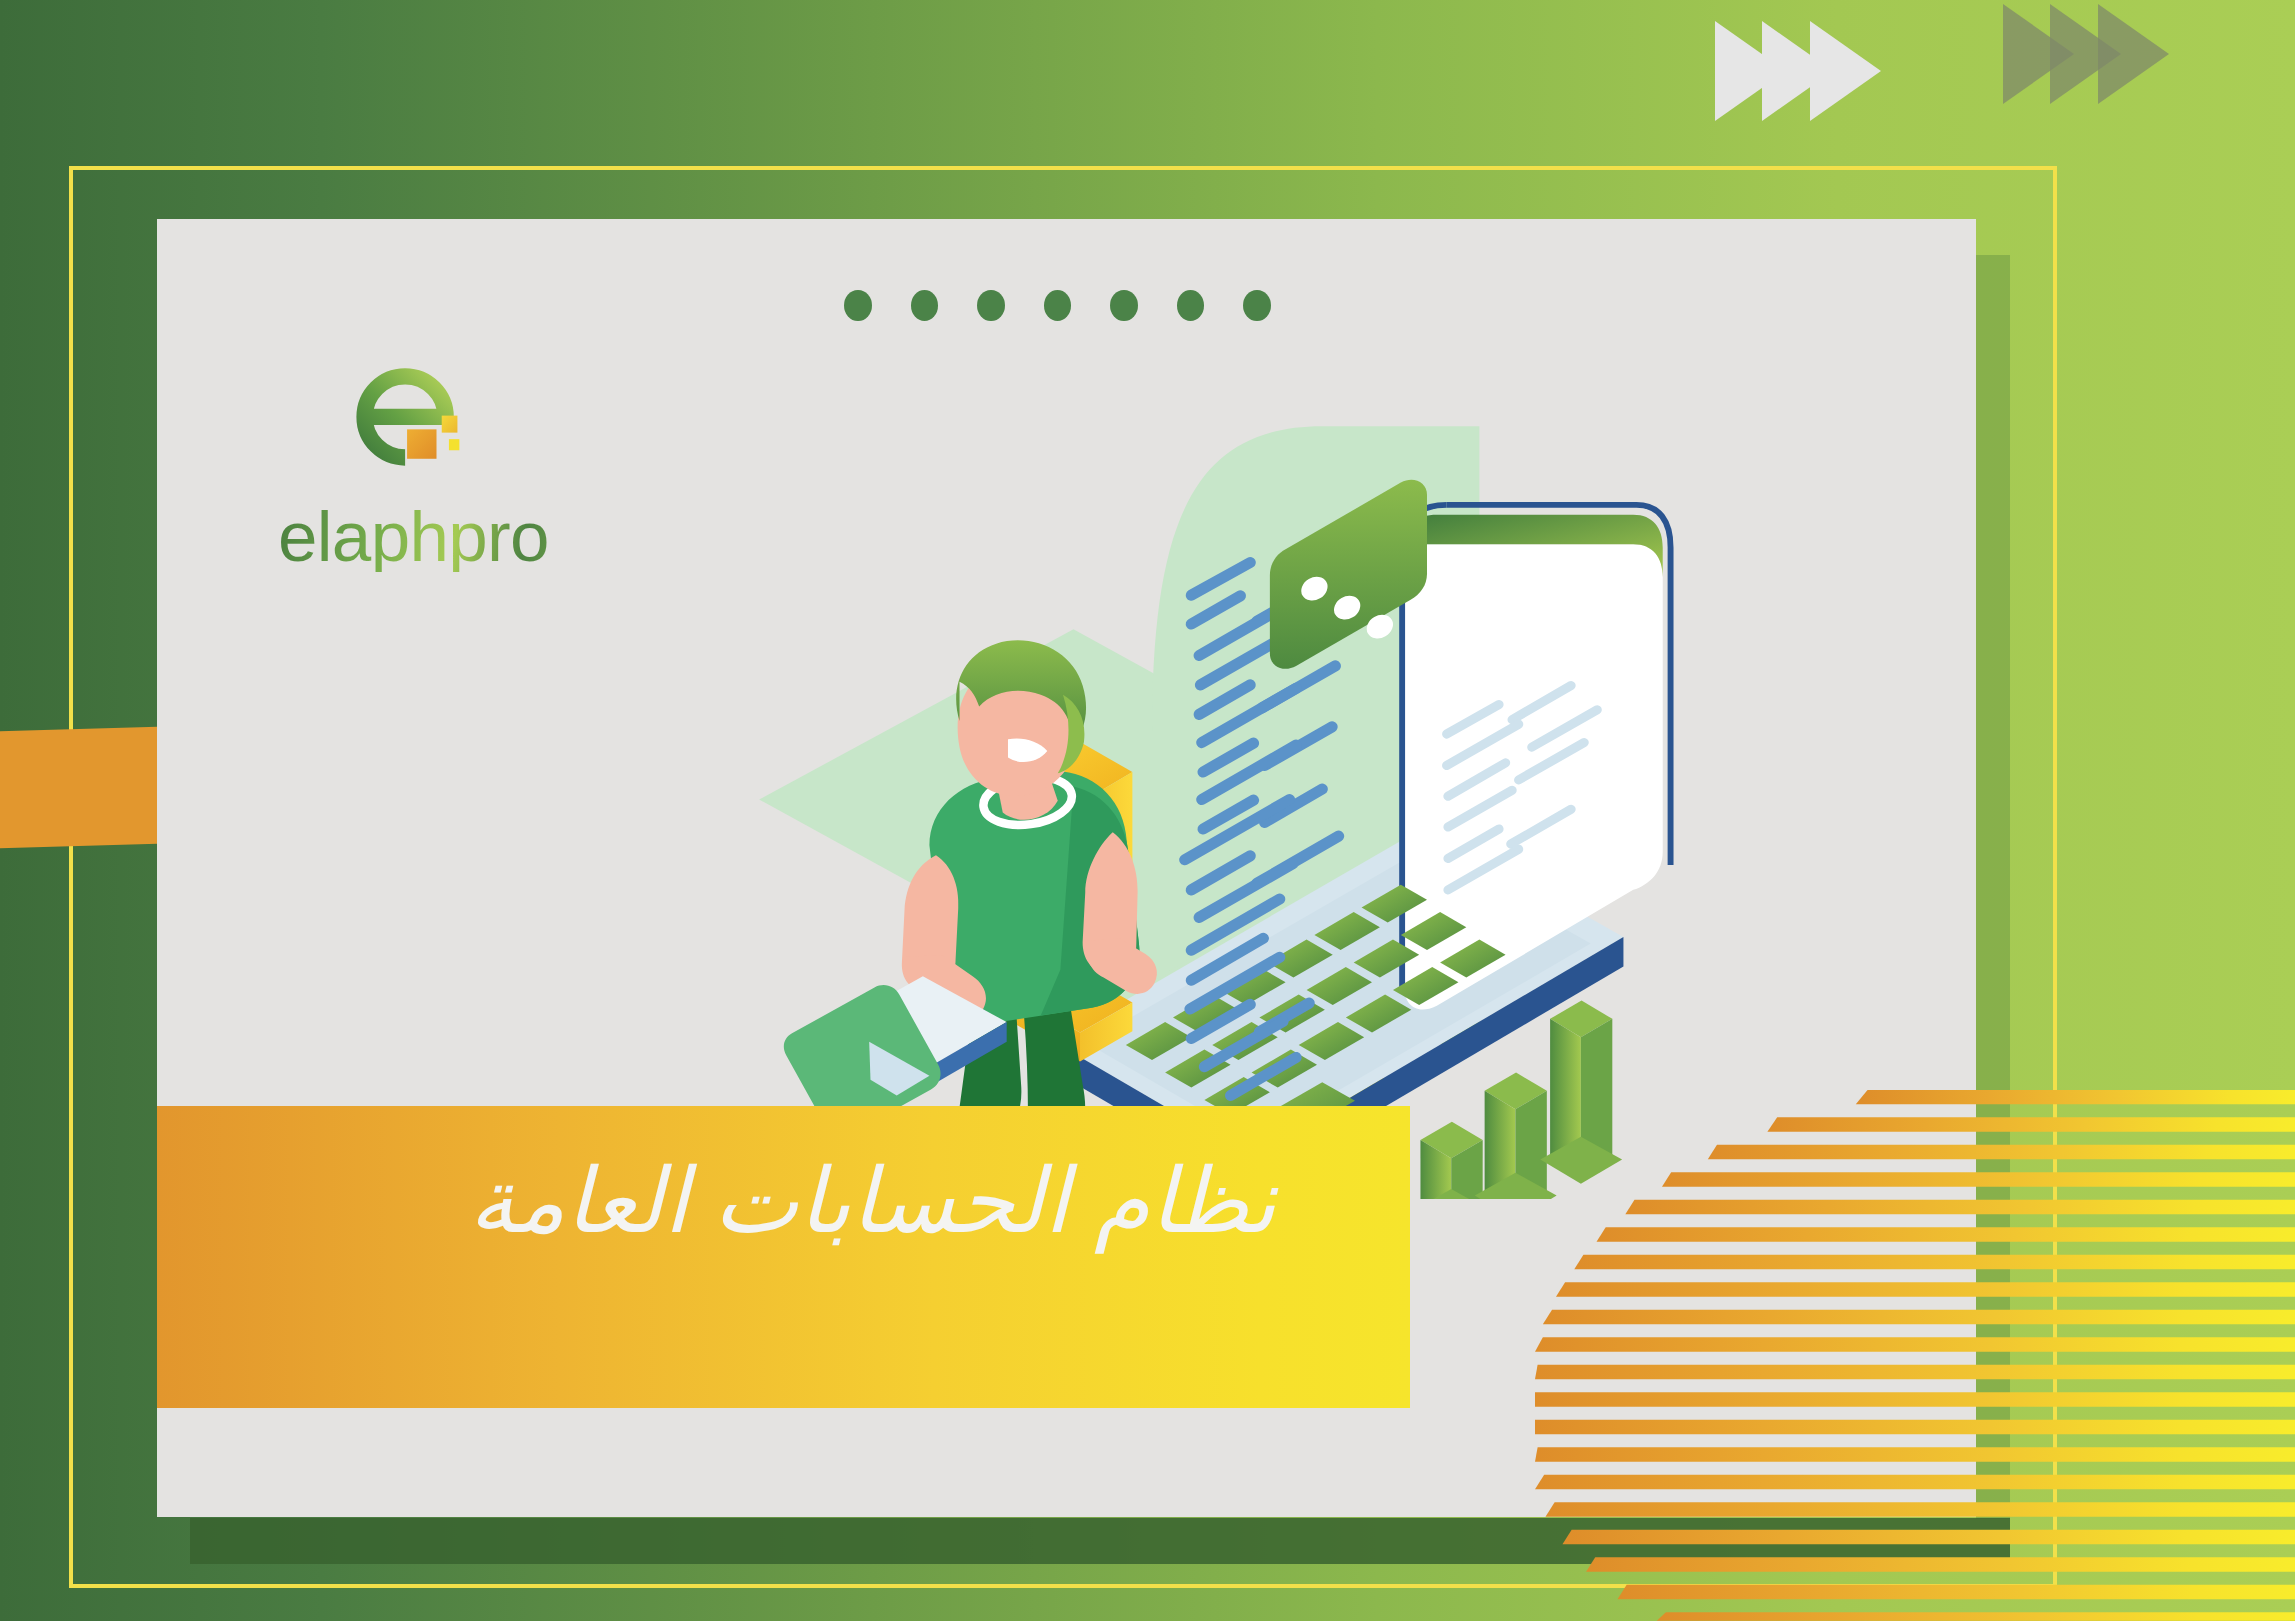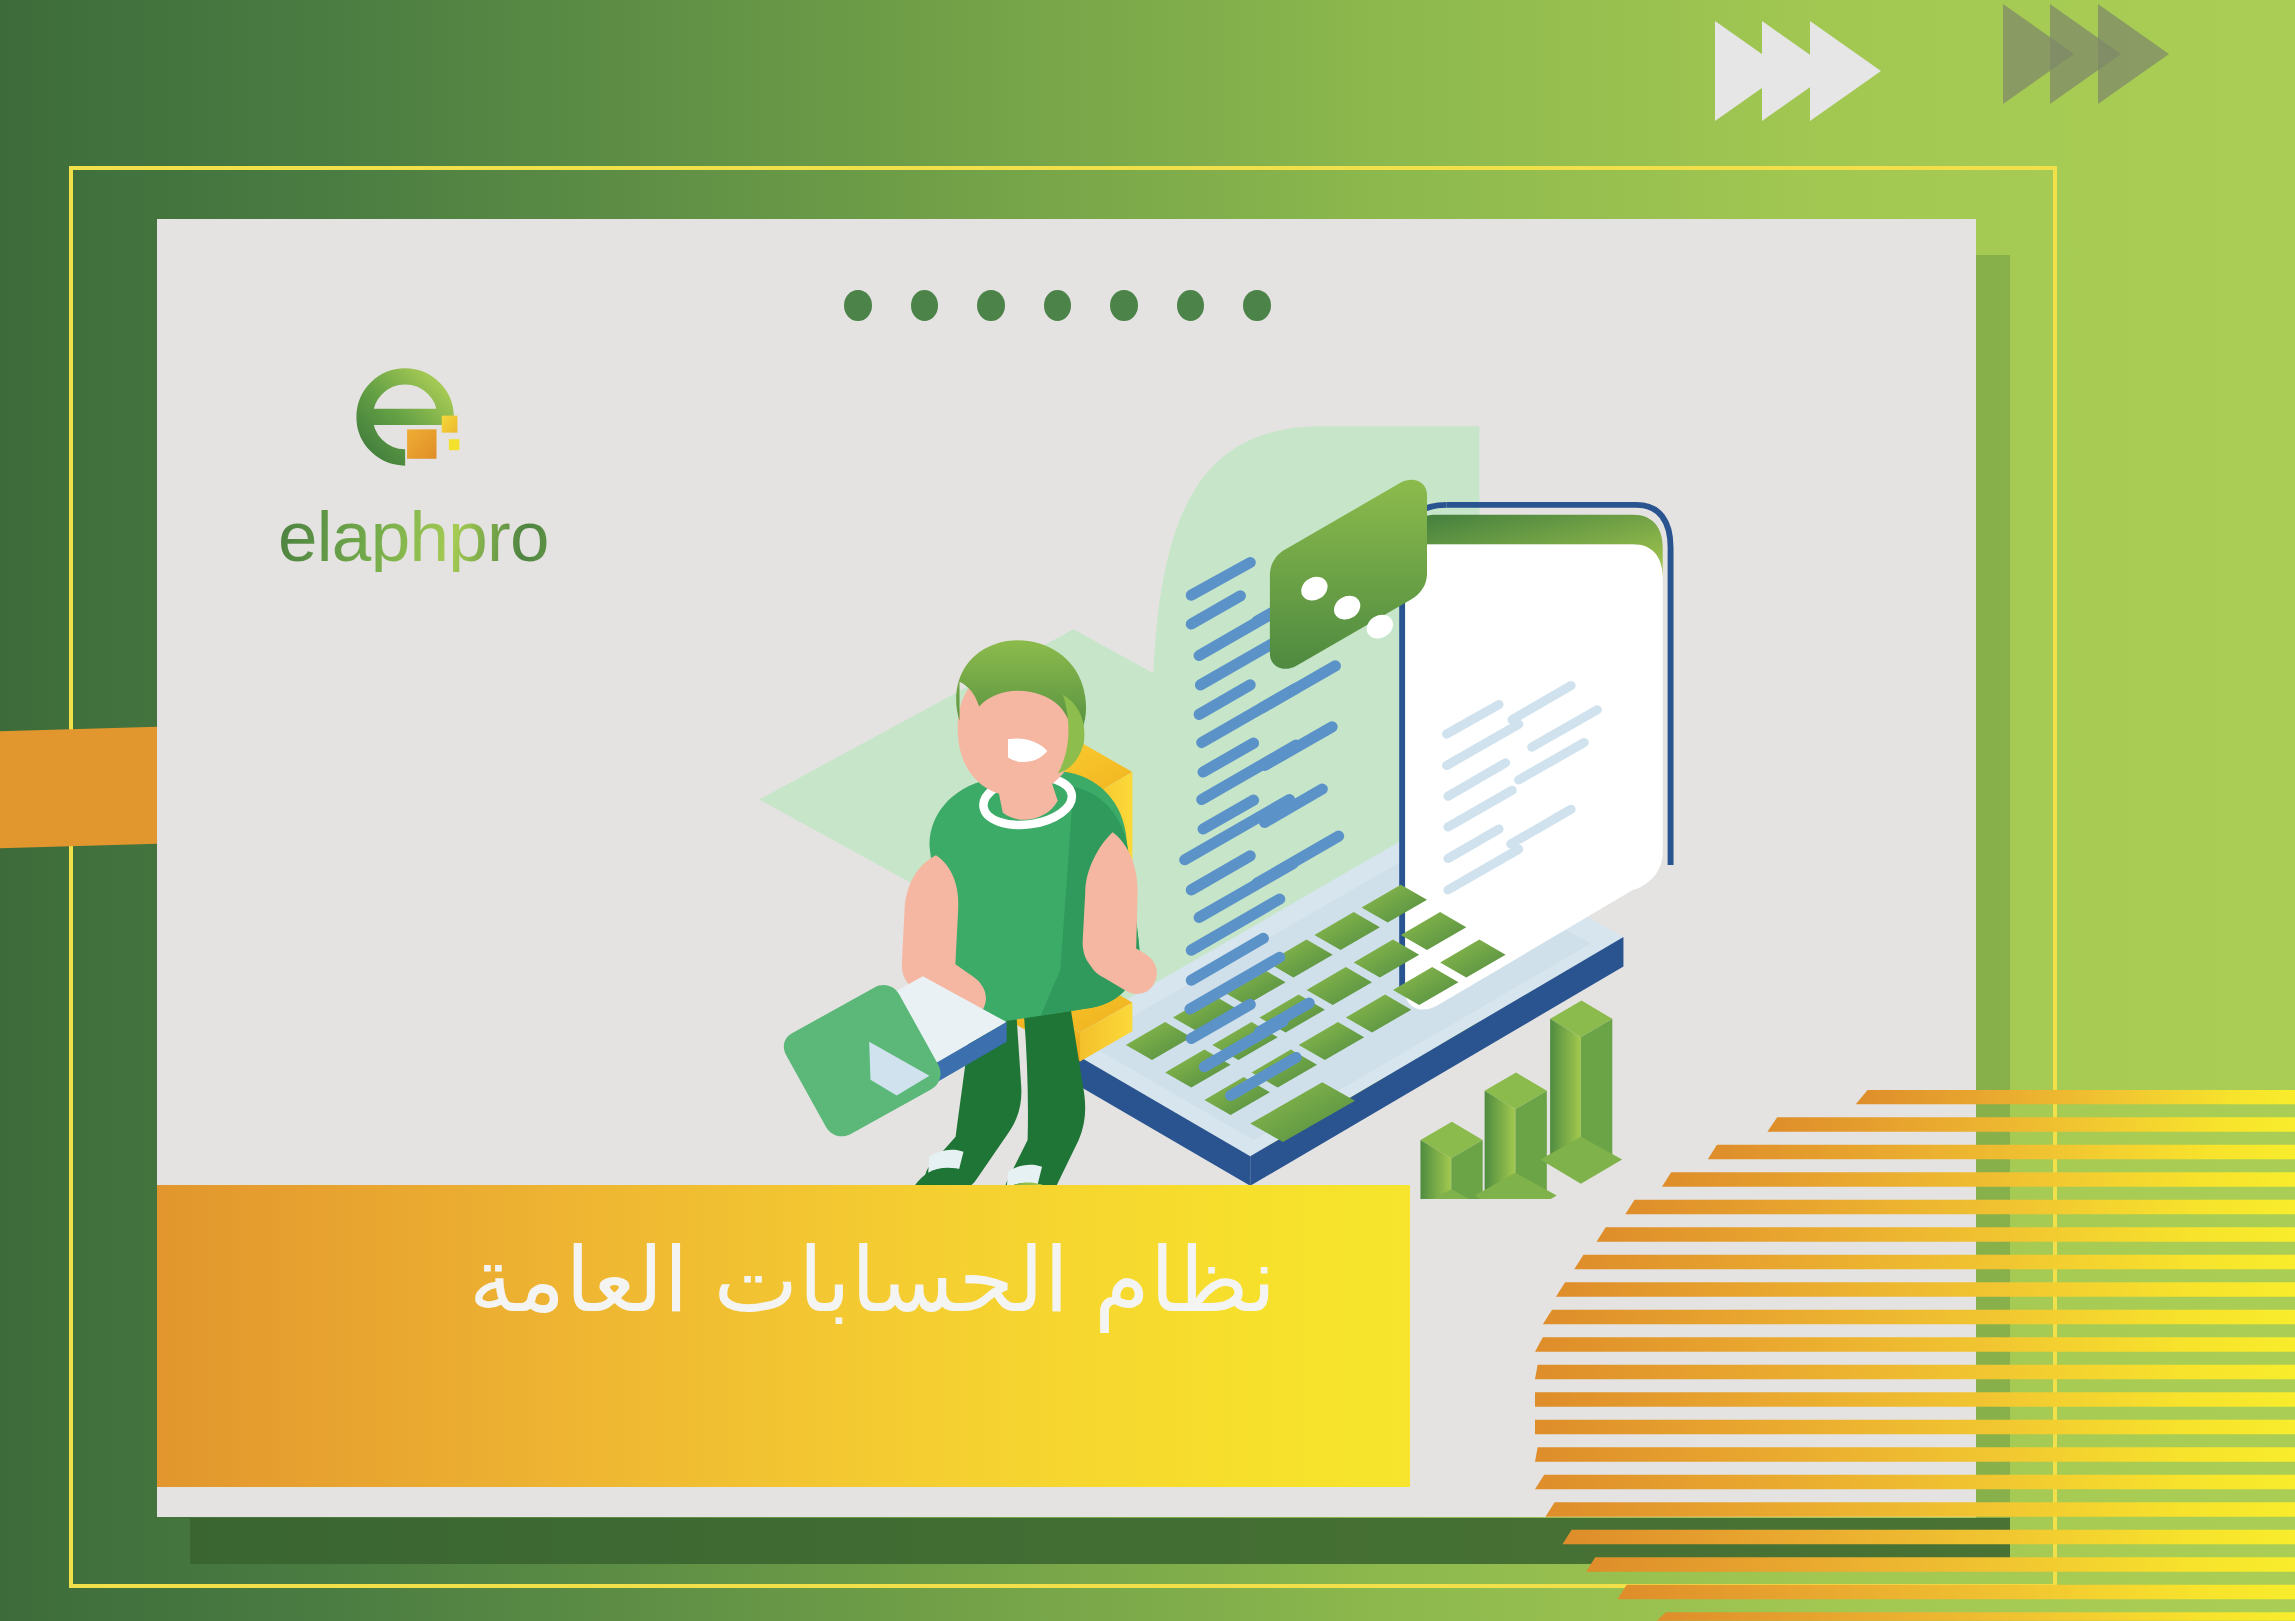--- a/index.html
+++ b/index.html
@@ -361,21 +361,21 @@
           <polygon points="266,1148 418,1060 418,1090 266,1178" fill="#3b6fae"></polygon>
           <path d="M100,1055 C100,1040 110,1030 124,1030 L268,1030
                    C284,1030 296,1042 296,1058 L296,1180
                    C296,1196 284,1208 268,1208 L128,1208
                    C112,1208 100,1196 100,1180 Z" fill="#5bb878" transform="rotate(-29 198 1119)"></path>
           <polygon points="208,1090 300,1142 250,1172 210,1148" fill="#cfe2ed"></polygon>
         </g>
       </svg>
     </div>
 
-    <div id="title-band" style="left:0px;top:966px;">
+    <div id="title-band" style="left:0px;top:887px;font-style:italic;">
       <div id="title-ar">نظام الحسابات العامة</div>
     </div>
 
   </div>
 
   <div id="arc">
     <svg width="760" height="551" viewBox="0 0 1161 841">
       <defs>
         <linearGradient id="stg" x1="0" y1="0" x2="1" y2="0">
           <stop offset="0" stop-color="#de8d2a"></stop>

